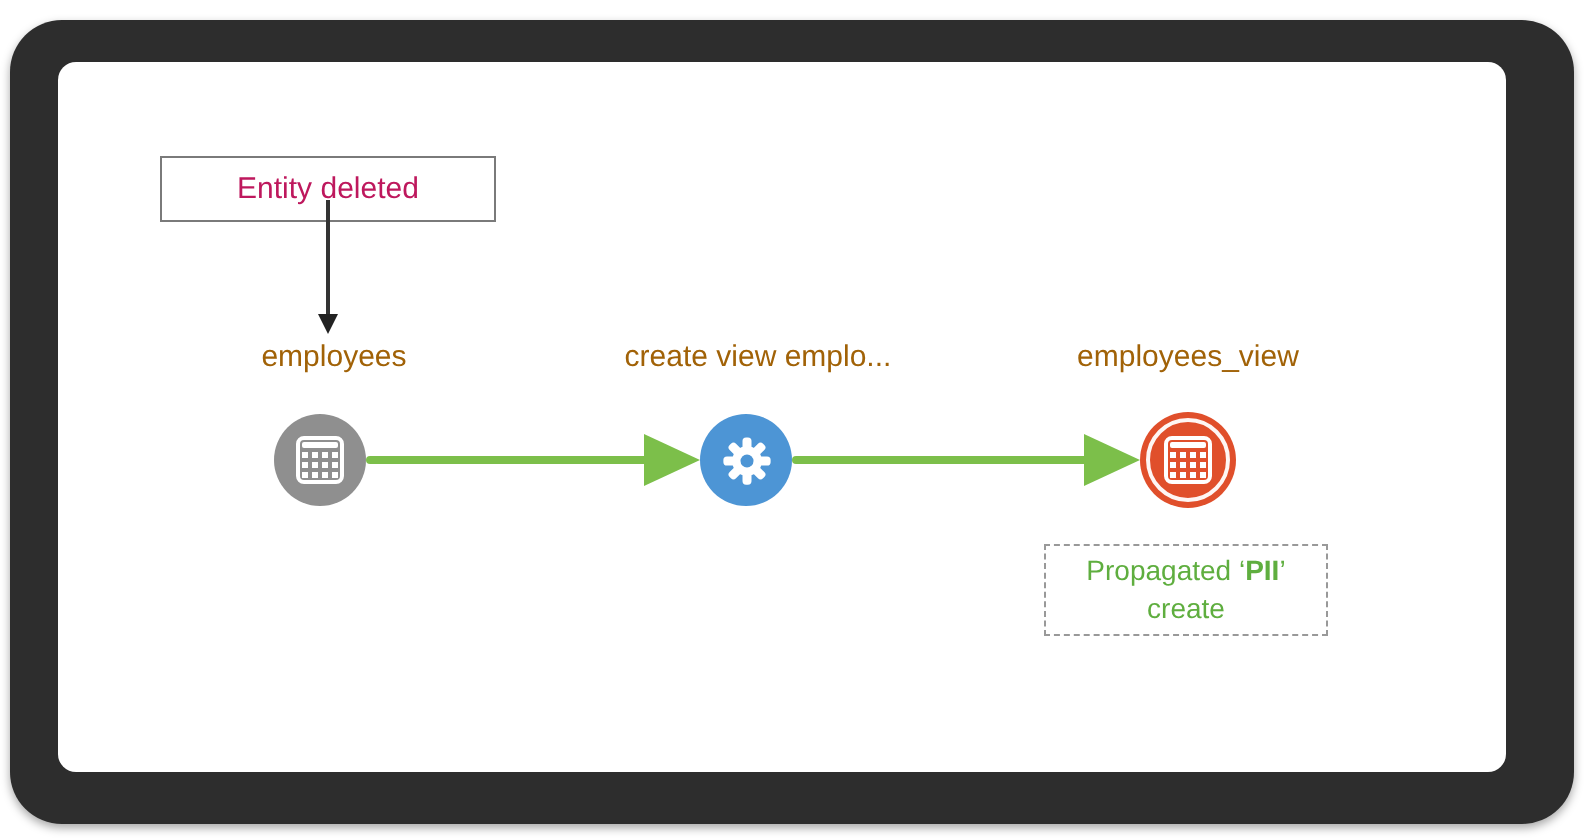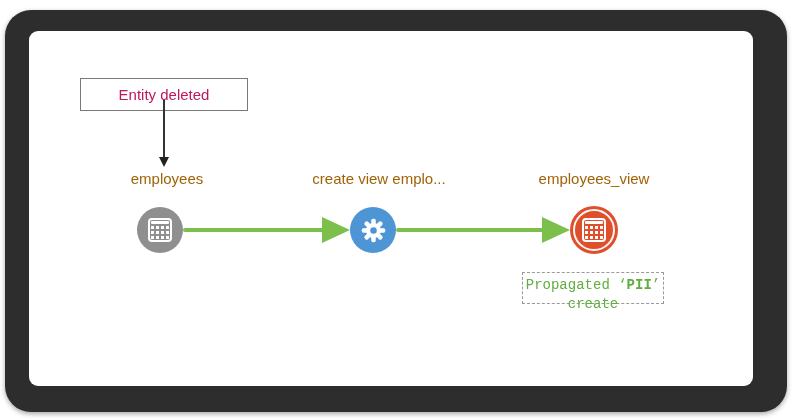--- a/index.html
+++ b/index.html
@@ -127,29 +127,28 @@
     grid-template-columns: repeat(4, 3px);
     grid-template-rows: repeat(3, 3px);
     gap: 2px;
   }
   .table-icon .cells i { background: #ffffff; display: block; }
   .gear-icon { display: block; position: relative; z-index: 2; }
   
   .annotation {
     position: absolute;
     left: 493px; top: 241px;
-    width: 142px; height: 32px;
+    width: 142px; height: 46px;
     border: 1px dashed #999999;
     color: #5fae3f;
     font-size: 14px;
     line-height: 19px;
     text-align: center;
     padding-top: 3px;
     background: #ffffff;
-    font-family: Liberation Mono, monospace;
   }
 </style>
 </head>
 <body>
 
 <div class="frame">
   <div class="panel">
 
     <div class="callout">
       <span>Entity deleted</span>

